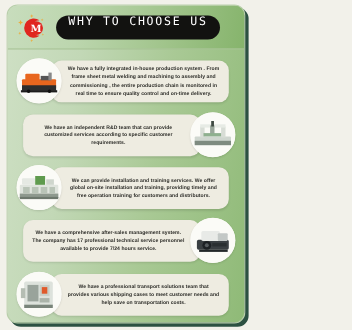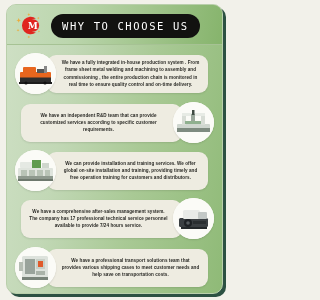--- a/index.html
+++ b/index.html
@@ -36,24 +36,24 @@
   }
   .logo {
     position:absolute; left:9px; top:7px;
     width:27px; height:27px;
   }
   .logo svg { display:block; }
   .title-pill {
     position:absolute;
     left:44px; top:9px;
     height:22px;
-    padding:12px 11px;
+    padding:0 11px;
     background:#121210;
     border-radius:12px;
-    display:flex; align-items:center; justify-content:center;
+    display:flex; align-items:flex-start; justify-content:center;
   }
   .title-pill span {
     color:#ffffff;
     font-size:10.5px;
     letter-spacing:1.6px;
     font-weight:400;
     white-space:nowrap;
     font-family:"DejaVu Sans Mono", monospace;
   }
   

